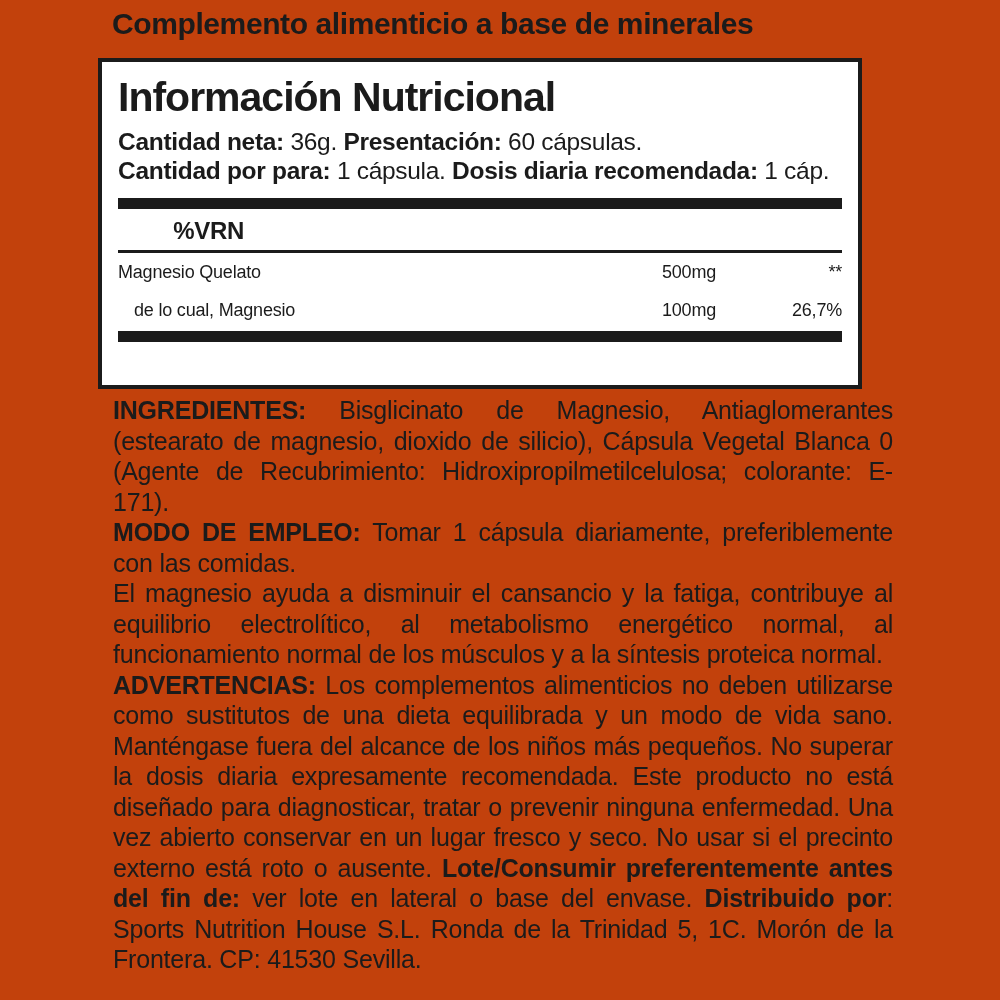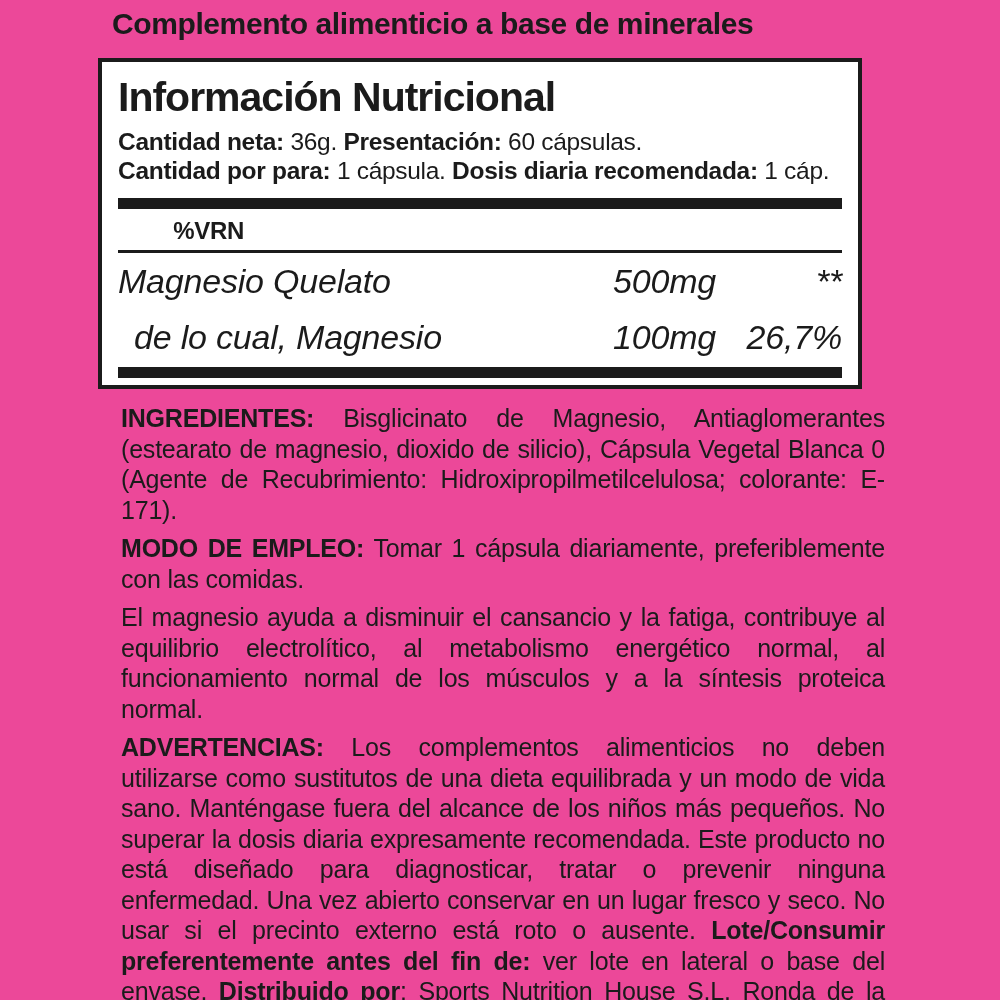--- a/index.html
+++ b/index.html
@@ -3,21 +3,21 @@
 <meta charset="utf-8">
 <style>
   html, body { margin: 0; padding: 0; }
   body {
     width: 1000px; height: 1000px;
     background: #ffffff;
     font-family: "Liberation Sans", sans-serif;
     color: #1b1b1b;
     -webkit-font-smoothing: antialiased;
   }
-  .page { position: relative; width: 1000px; height: 1000px; background: #ec4899; overflow: hidden; }
+  .page { position: relative; width: 1000px; height: 1000px; background: #c2410c; overflow: hidden; }
 
   .top-title {
     position: absolute; left: 112px; top: 7px;
     font-size: 30px; font-weight: bold; letter-spacing: -0.4px;
     white-space: nowrap;
   }
 
   .panel {
     position: absolute; left: 98px; top: 58px;
     width: 764px; height: 331px;
@@ -39,36 +39,36 @@
 
   .thead {
     display: flex; align-items: baseline;
     font-size: 24px; font-weight: bold; letter-spacing: -0.3px;
     padding: 8px 0 5px 0;
     border-bottom: 3px solid #1b1b1b;
   }
   .thead .th-left { flex: 1; text-align: right; }
   .thead .th-right { width: 126px; text-align: right; }
 
-  .trow { display: flex; align-items: center; font-size: 34px; letter-spacing: -0.2px; font-style: italic; }
+  .trow { display: flex; align-items: center; font-size: 18px; letter-spacing: -0.2px; }
   .trow .name { flex: 1; text-align: left; }
   .trow .amt { text-align: right; }
   .trow .vrn { width: 126px; text-align: right; }
   .trow-1 { padding: 9px 0 5px 0; }
   .trow-2 { padding: 12px 0 10px 0; }
   .trow-2 .name { padding-left: 16px; }
 
   .footnote { font-size: 22.5px; line-height: 25px; padding: 9px 0 6px 0; letter-spacing: -0.2px; }
 
   .body-text {
     position: absolute; left: 113px; top: 395px; width: 780px;
     font-size: 25px; line-height: 30.5px;
     text-align: justify; letter-spacing: -0.2px;
   }
-  .body-text p { margin: 8px; }
+  .body-text p { margin: 0; }
   .lead { font-weight: bold; }
 </style>
 </head>
 <body>
 
 <div class="page">
 
   <div class="top-title">Complemento alimenticio a base de minerales</div>
 
   <div class="panel">

